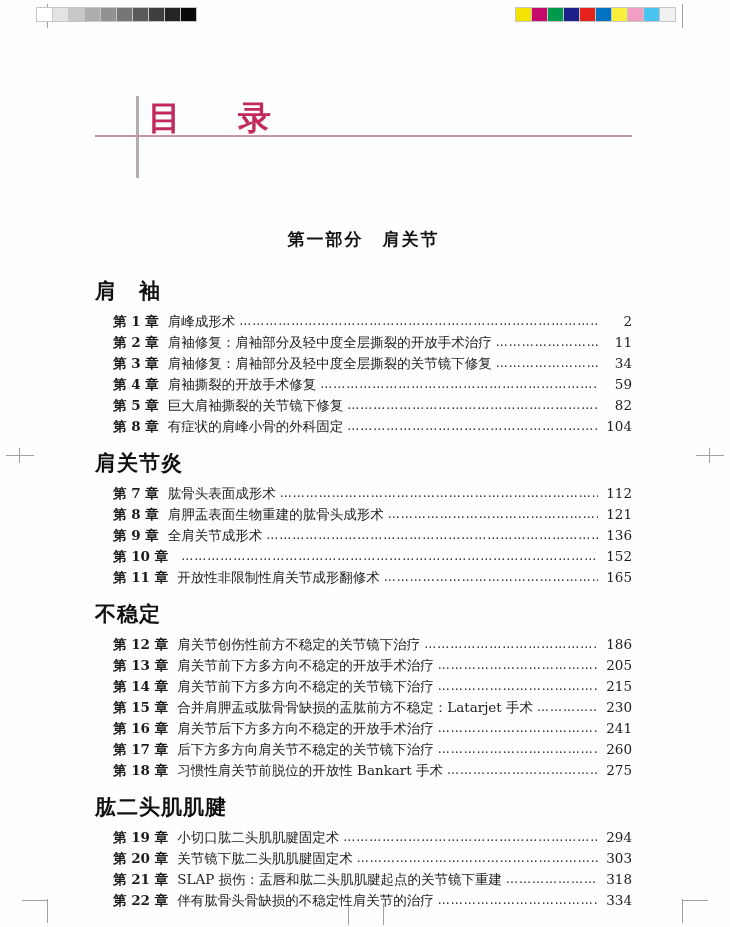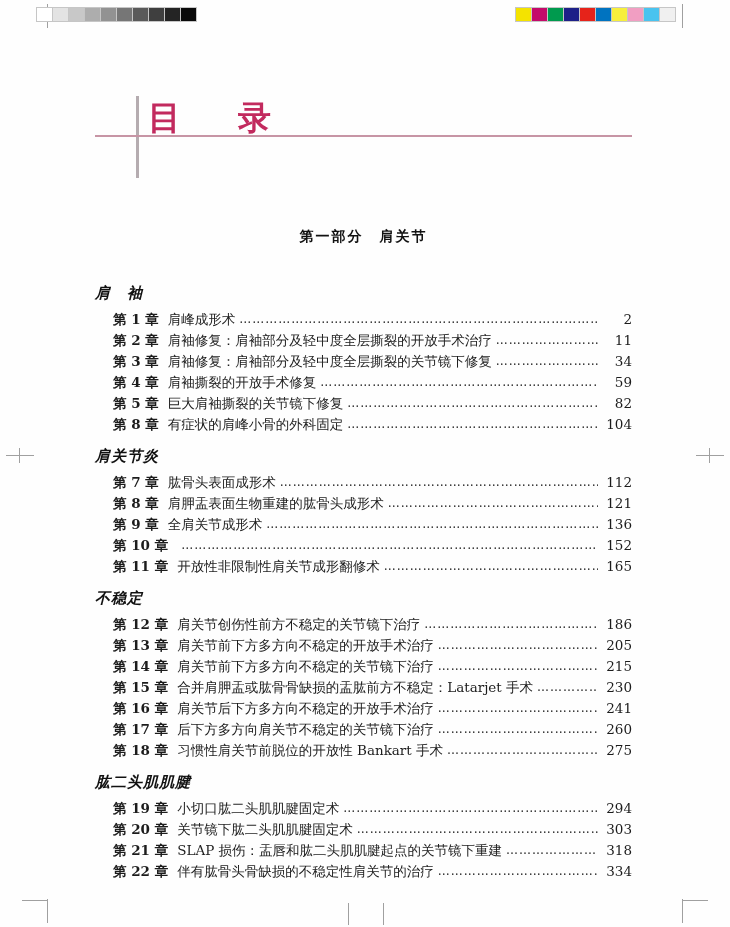--- a/index.html
+++ b/index.html
@@ -16,26 +16,26 @@
   .hdr-vline{position:absolute;left:136px;top:96px;width:3px;height:82px;background:#b5acb0;}
   .hdr-hline{position:absolute;left:95px;top:135px;width:537px;height:2px;background:#c795a5;}
   .toc-title{
     position:absolute;left:148px;top:96px;
     font-size:33px;font-weight:bold;color:#c22a5e;letter-spacing:12px;
     font-family:"DejaVu Sans","Liberation Sans",sans-serif;
   }
   
   .content{position:absolute;left:95px;top:228px;width:537px;}
   .part-title{
-    text-align:center;font-size:14px;font-weight:bold;letter-spacing:2px;
-    margin:0 0 38px 0;color:#111;
+    text-align:center;font-size:17px;font-weight:bold;letter-spacing:2px;
+    margin:0 0 26px 0;color:#111;
     font-family:Liberation Mono, monospace;
   }
   .section-heading{
-    font-size:15px;font-weight:bold;font-style:italic;color:#111;
+    font-size:21px;font-weight:bold;color:#111;
     margin:12px 0 6px 0;letter-spacing:1px;
   }
   .toc-row{
     display:flex;align-items:flex-start;
     padding-left:18px;line-height:21px;font-size:13.5px;
   }
   .ch-label{font-weight:bold;white-space:nowrap;margin-right:9px;}
   .ch-title{white-space:nowrap;}
   .leader{
     flex:1;overflow:hidden;white-space:nowrap;

